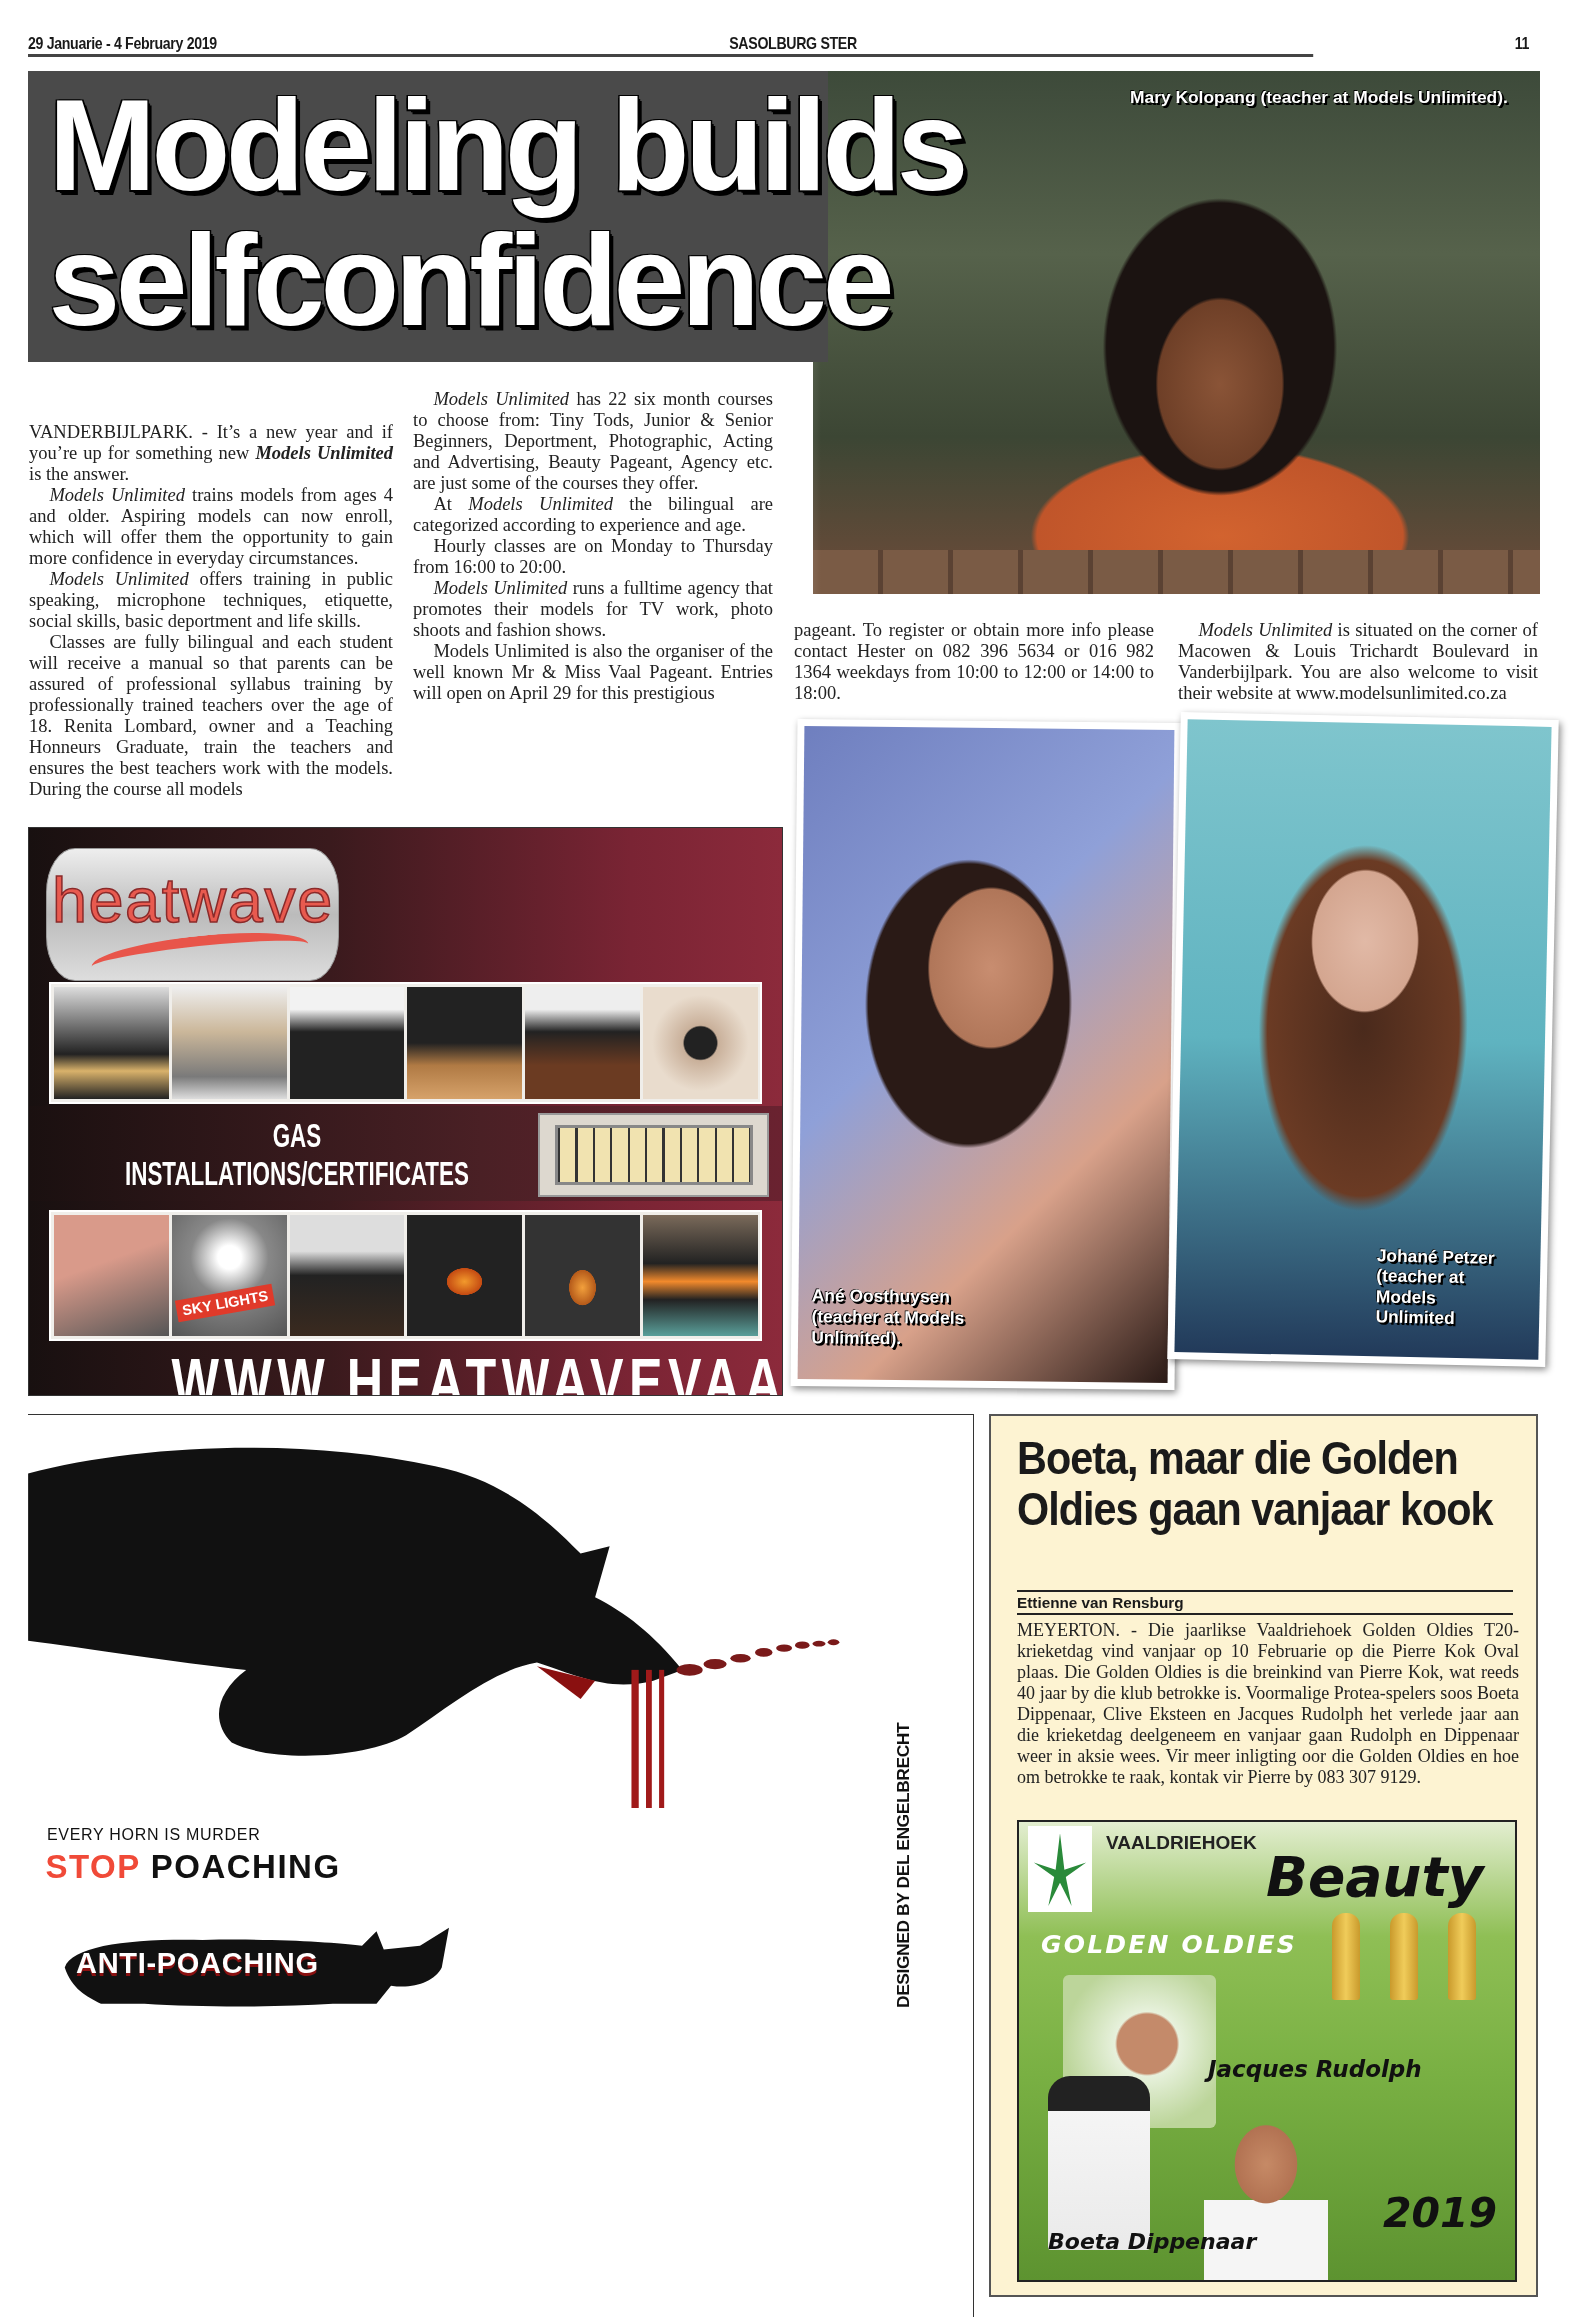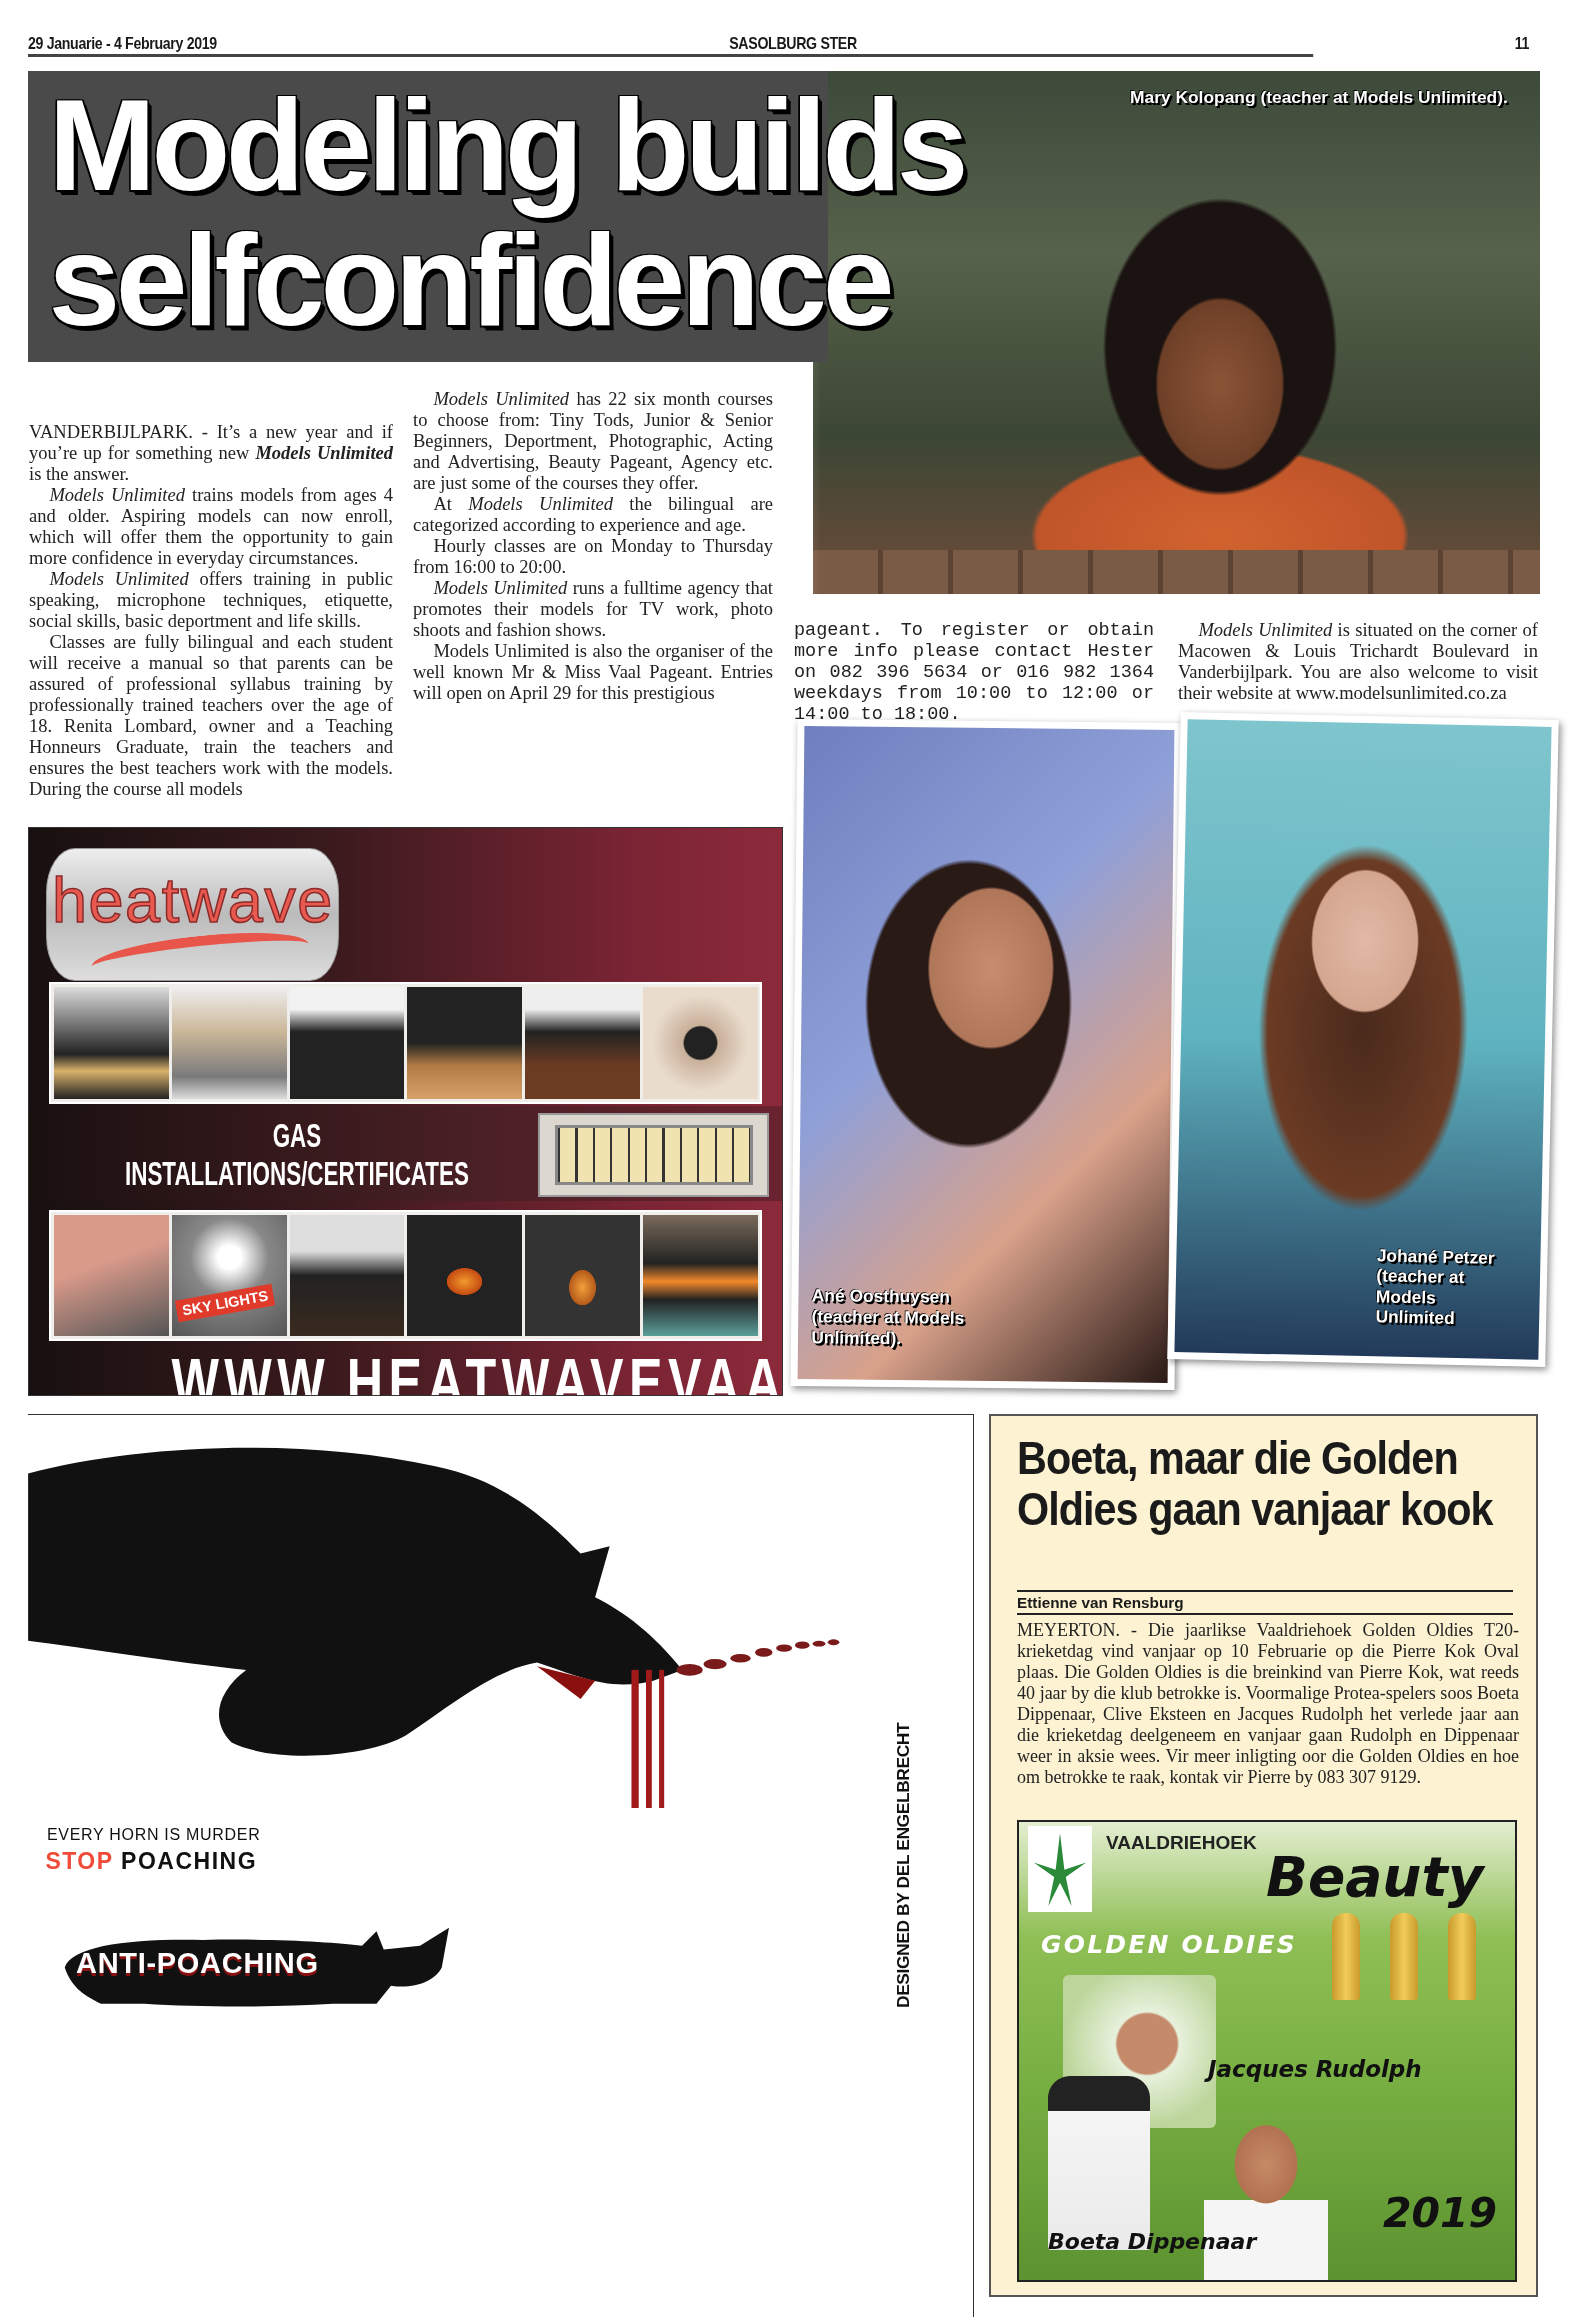--- a/index.html
+++ b/index.html
@@ -77,21 +77,21 @@
 </div>
 
 <div class="abs col" style="top:389px;left:413px;width:360px;">
   <p><i>Models Unlimited</i><span> has 22 six month courses to choose from: Tiny Tods, Junior &amp; Senior Beginners, Deportment, Photographic, Acting and Advertising, Beauty Pageant, Agency etc. are just some of the courses they offer.</span></p>
   <p><span>At </span><i>Models Unlimited</i><span> the bilingual are categorized according to experience and age.</span></p>
   <p>Hourly classes are on Monday to Thursday from 16:00 to 20:00.</p>
   <p><i>Models Unlimited</i><span> runs a fulltime agency that promotes their models for TV work, photo shoots and fashion shows.</span></p>
   <p>Models Unlimited is also the organiser of the well known Mr &amp; Miss Vaal Pageant. Entries will open on April 29 for this prestigious</p>
 </div>
 
-<div class="abs col" style="top:620px;left:794px;width:360px;font-family:Liberation Mono, monospace;">
+<div class="abs col" style="top:620px;left:794px;width:360px;">
   <p class="first">pageant. To register or obtain more info please contact Hester on 082 396 5634 or 016 982 1364 weekdays from 10:00 to 12:00 or 14:00 to 18:00.</p>
 </div>
 <div class="abs col" style="top:620px;left:1178px;width:360px;">
   <p><i>Models Unlimited</i><span> is situated on the corner of Macowen &amp; Louis Trichardt Boulevard in Vanderbijlpark. You are also welcome to visit their website at www.modelsunlimited.co.za</span></p>
 </div>
 
 <div class="abs polaroid" style="top:721px;left:794px;width:384px;height:667px;transform:rotate(0.6deg);">
   <div class="img" style="background:radial-gradient(ellipse 102px 131px at 189px 240px,#c88d70 0%,#b07659 60%,transparent 62%),radial-gradient(ellipse 167px 233px at 167px 276px,#2a1a16 0%,#2a1a16 60%,transparent 62%),linear-gradient(135deg,#6f7fbf 0%,#8fa0d8 40%,#d8a18a 70%,#2a1a16 100%);">
     <div class="abs photo-cap" style="left:13px;bottom:30.5px;font-size:17.4px;line-height:21px;width:174px;">Ané Oosthuysen (teacher at Models Unlimited).</div>
   </div>
@@ -150,21 +150,21 @@
         <ellipse cx="945" cy="322" rx="16" ry="7"></ellipse>
         <ellipse cx="980" cy="314" rx="14" ry="6"></ellipse>
         <ellipse cx="1012" cy="306" rx="12" ry="6"></ellipse>
         <ellipse cx="1040" cy="300" rx="11" ry="5"></ellipse>
         <ellipse cx="1065" cy="296" rx="10" ry="5"></ellipse>
         <ellipse cx="1088" cy="294" rx="9" ry="4"></ellipse>
         <ellipse cx="1108" cy="292" rx="8" ry="4"></ellipse>
     </g>
   </svg>
   <div class="abs" style="top:411px;left:19px;font-family:'Liberation Sans',sans-serif;font-size:16px;letter-spacing:0.7px;color:#111;">EVERY HORN IS MURDER</div>
-  <div class="abs" style="top:433px;left:17.4px;font-family:'Liberation Sans',sans-serif;font-weight:bold;font-size:23px;letter-spacing:1.5px;">
+  <div class="abs" style="top:433px;left:17.4px;font-family:'Liberation Sans',sans-serif;font-weight:bold;font-size:33px;letter-spacing:1.5px;">
     <span style="color:#f04a38;">STOP</span>
     <span style="color:#111;">POACHING</span>
   </div>
   <svg class="abs" style="top:509px;left:29px;" width="407" height="87" viewBox="0 0 560 120">
     <path d="M10 60 C20 30 100 20 200 22 C300 20 380 25 420 30 L440 10 L450 35 L500 30 L540 5 L530 60 C520 80 490 90 460 85 L440 110 L380 110 C300 115 200 115 120 110 L60 110 C40 100 20 90 10 60 Z" fill="#111"></path>
   </svg>
   <div class="abs" style="top:532px;left:48px;font-family:'Liberation Sans',sans-serif;font-weight:bold;font-size:29px;color:#fff;letter-spacing:0.7px;text-shadow:0 2.9px 0 #8a1010;">ANTI-POACHING</div>
   <div class="abs" style="top:360px;left:865px;width:29px;height:233px;">
     <div style="position:absolute;left:0;top:233px;transform:rotate(-90deg);transform-origin:left top;white-space:nowrap;font-family:'Liberation Sans',sans-serif;font-weight:bold;font-size:17.4px;color:#111;letter-spacing:-0.4px;">DESIGNED BY DEL ENGELBRECHT</div>
   </div>

